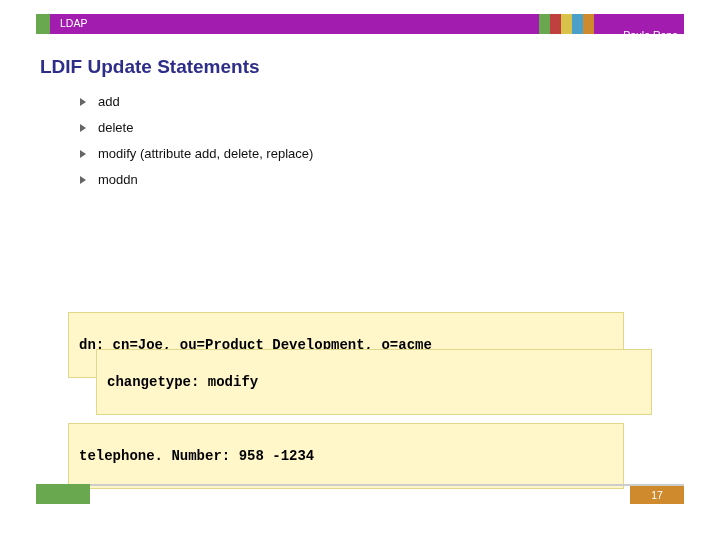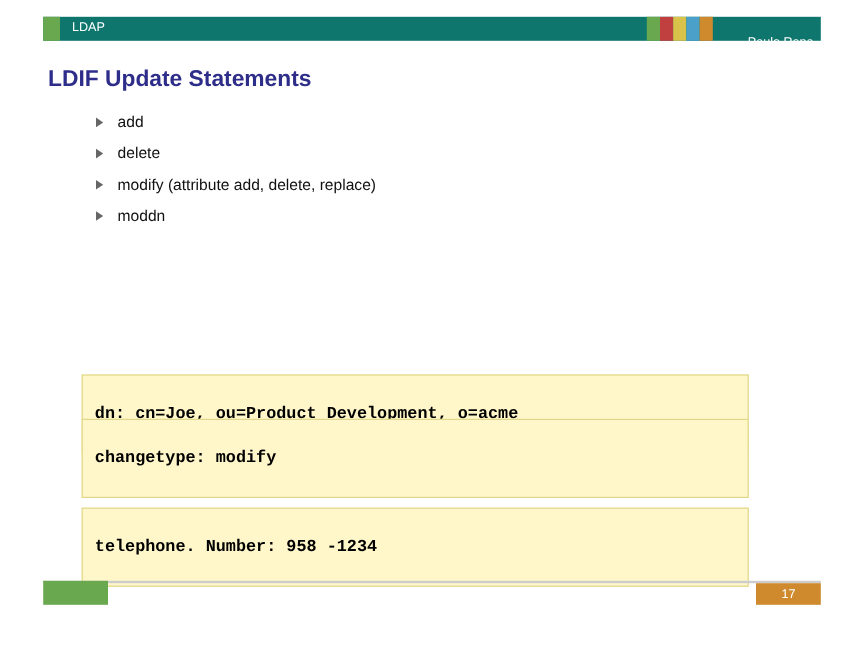--- a/index.html
+++ b/index.html
@@ -1,34 +1,34 @@
 <!DOCTYPE html>
 <html><head>
 <meta charset="utf-8">
 <style>
   * { box-sizing: border-box; margin: 0; padding: 0; }
   html, body { width: 720px; height: 540px; font-family: Verdana, Geneva, sans-serif; background: #fff; }
   .slide { position: relative; width: 720px; height: 540px; background: #fff; overflow: hidden; }
 
-  .topbar { position: absolute; top: 14px; left: 36px; right: 36px; height: 20px; background: #0f766e; }
+  .topbar { position: absolute; top: 14px; left: 36px; right: 36px; height: 20px; background: #a21caf; }
   .topbar .accent { position: absolute; top:0; left:0; width:14px; height:20px; background:#6aa84f; }
   .topbar .label { position: absolute; left: 24px; top: 3px; font-size: 10.5px; color: #fff; }
   .topbar .swatches { position: absolute; right: 90px; top:0; height:20px; display:flex; }
   .topbar .sw { width:11px; height:20px; }
   .topbar .author { position: absolute; right: 6px; top: 15px; font-size: 10.5px; color:#fff; }
 
   .title { position:absolute; top:56px; left:40px; font-family: Verdana, sans-serif; font-weight:bold; font-size:19px; color:#2e2e8a; }
 
   .bullets { position:absolute; top:94px; left:80px; font-size:13px; color:#111; }
   .bullets li { list-style:none; margin: 0 0 11px 0; display:flex; align-items:center; }
   .bullets li .arrow { display:inline-block; width:0; height:0; border-top:4px solid transparent; border-bottom:4px solid transparent; border-left:6px solid #666; margin-right:12px; }
 
   .codebox { position:absolute; left:68px; width:556px; background:#fff7c9; border:1px solid #e0d78a; font-family: "Courier New", monospace; font-weight:bold; font-size:14px; color:#000; padding:24px 10px; }
   .c1 { top:312px; }
-  .c2 { top:349px; }
+  .c2 { top:349px;margin-left:28px; }
   .c3 { top:386px; }
   .c4 { top:423px; }
 
   .footer-line { position:absolute; left:36px; right:36px; top:484px; height:2px; background:#ccc; }
   .footer-accent { position:absolute; left:36px; top:484px; width:54px; height:20px; background:#6aa84f; }
   .pagenum-box { position:absolute; right:36px; top:486px; width:54px; height:18px; background:#d08a2e; display:flex; align-items:center; justify-content:center; }
   .pagenum-box span { color:#fff; font-size:10.5px;text-align:center; }
 </style>
 </head>
 <body>

